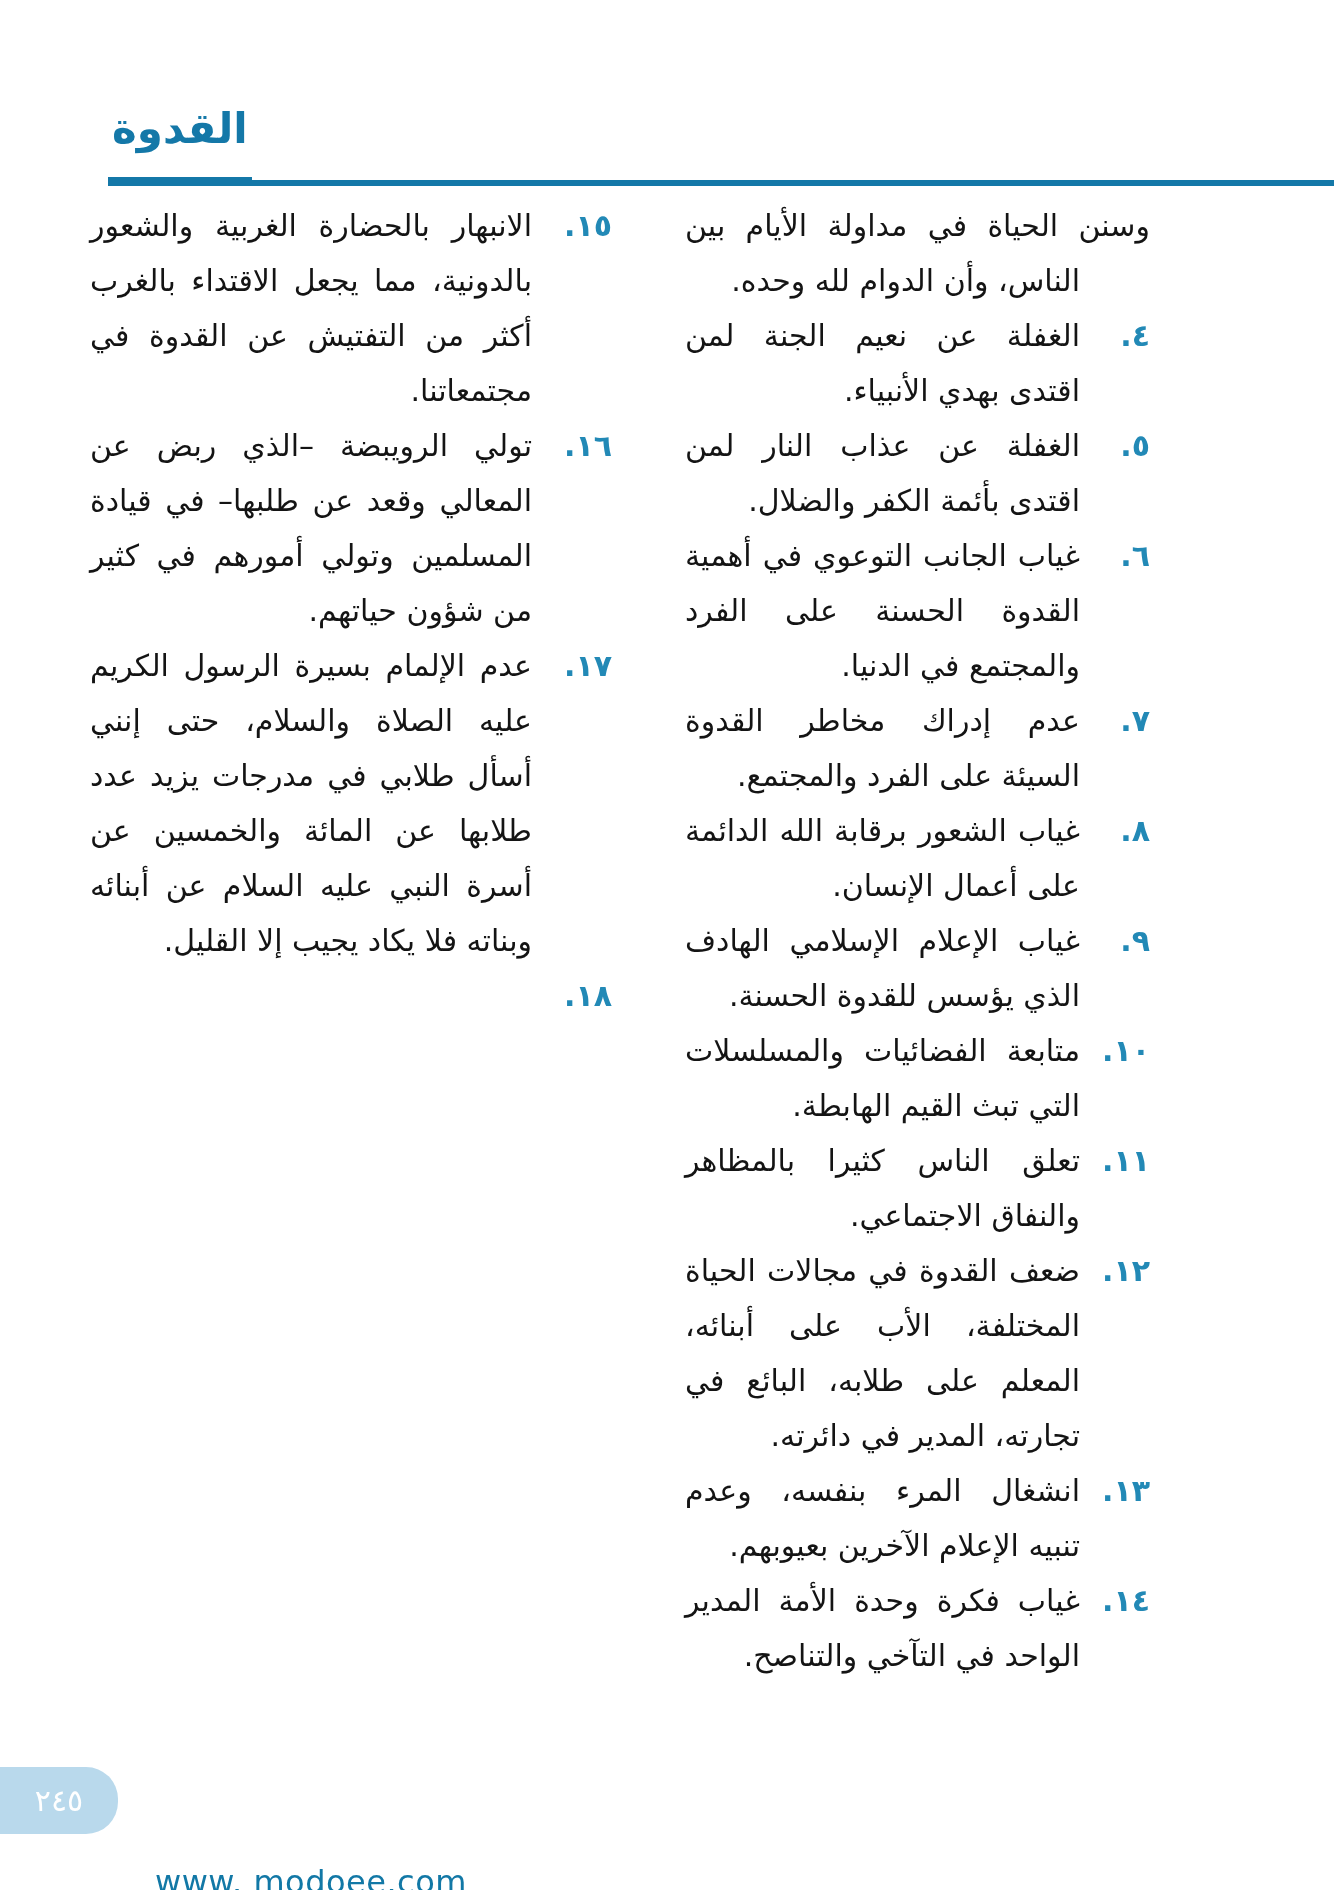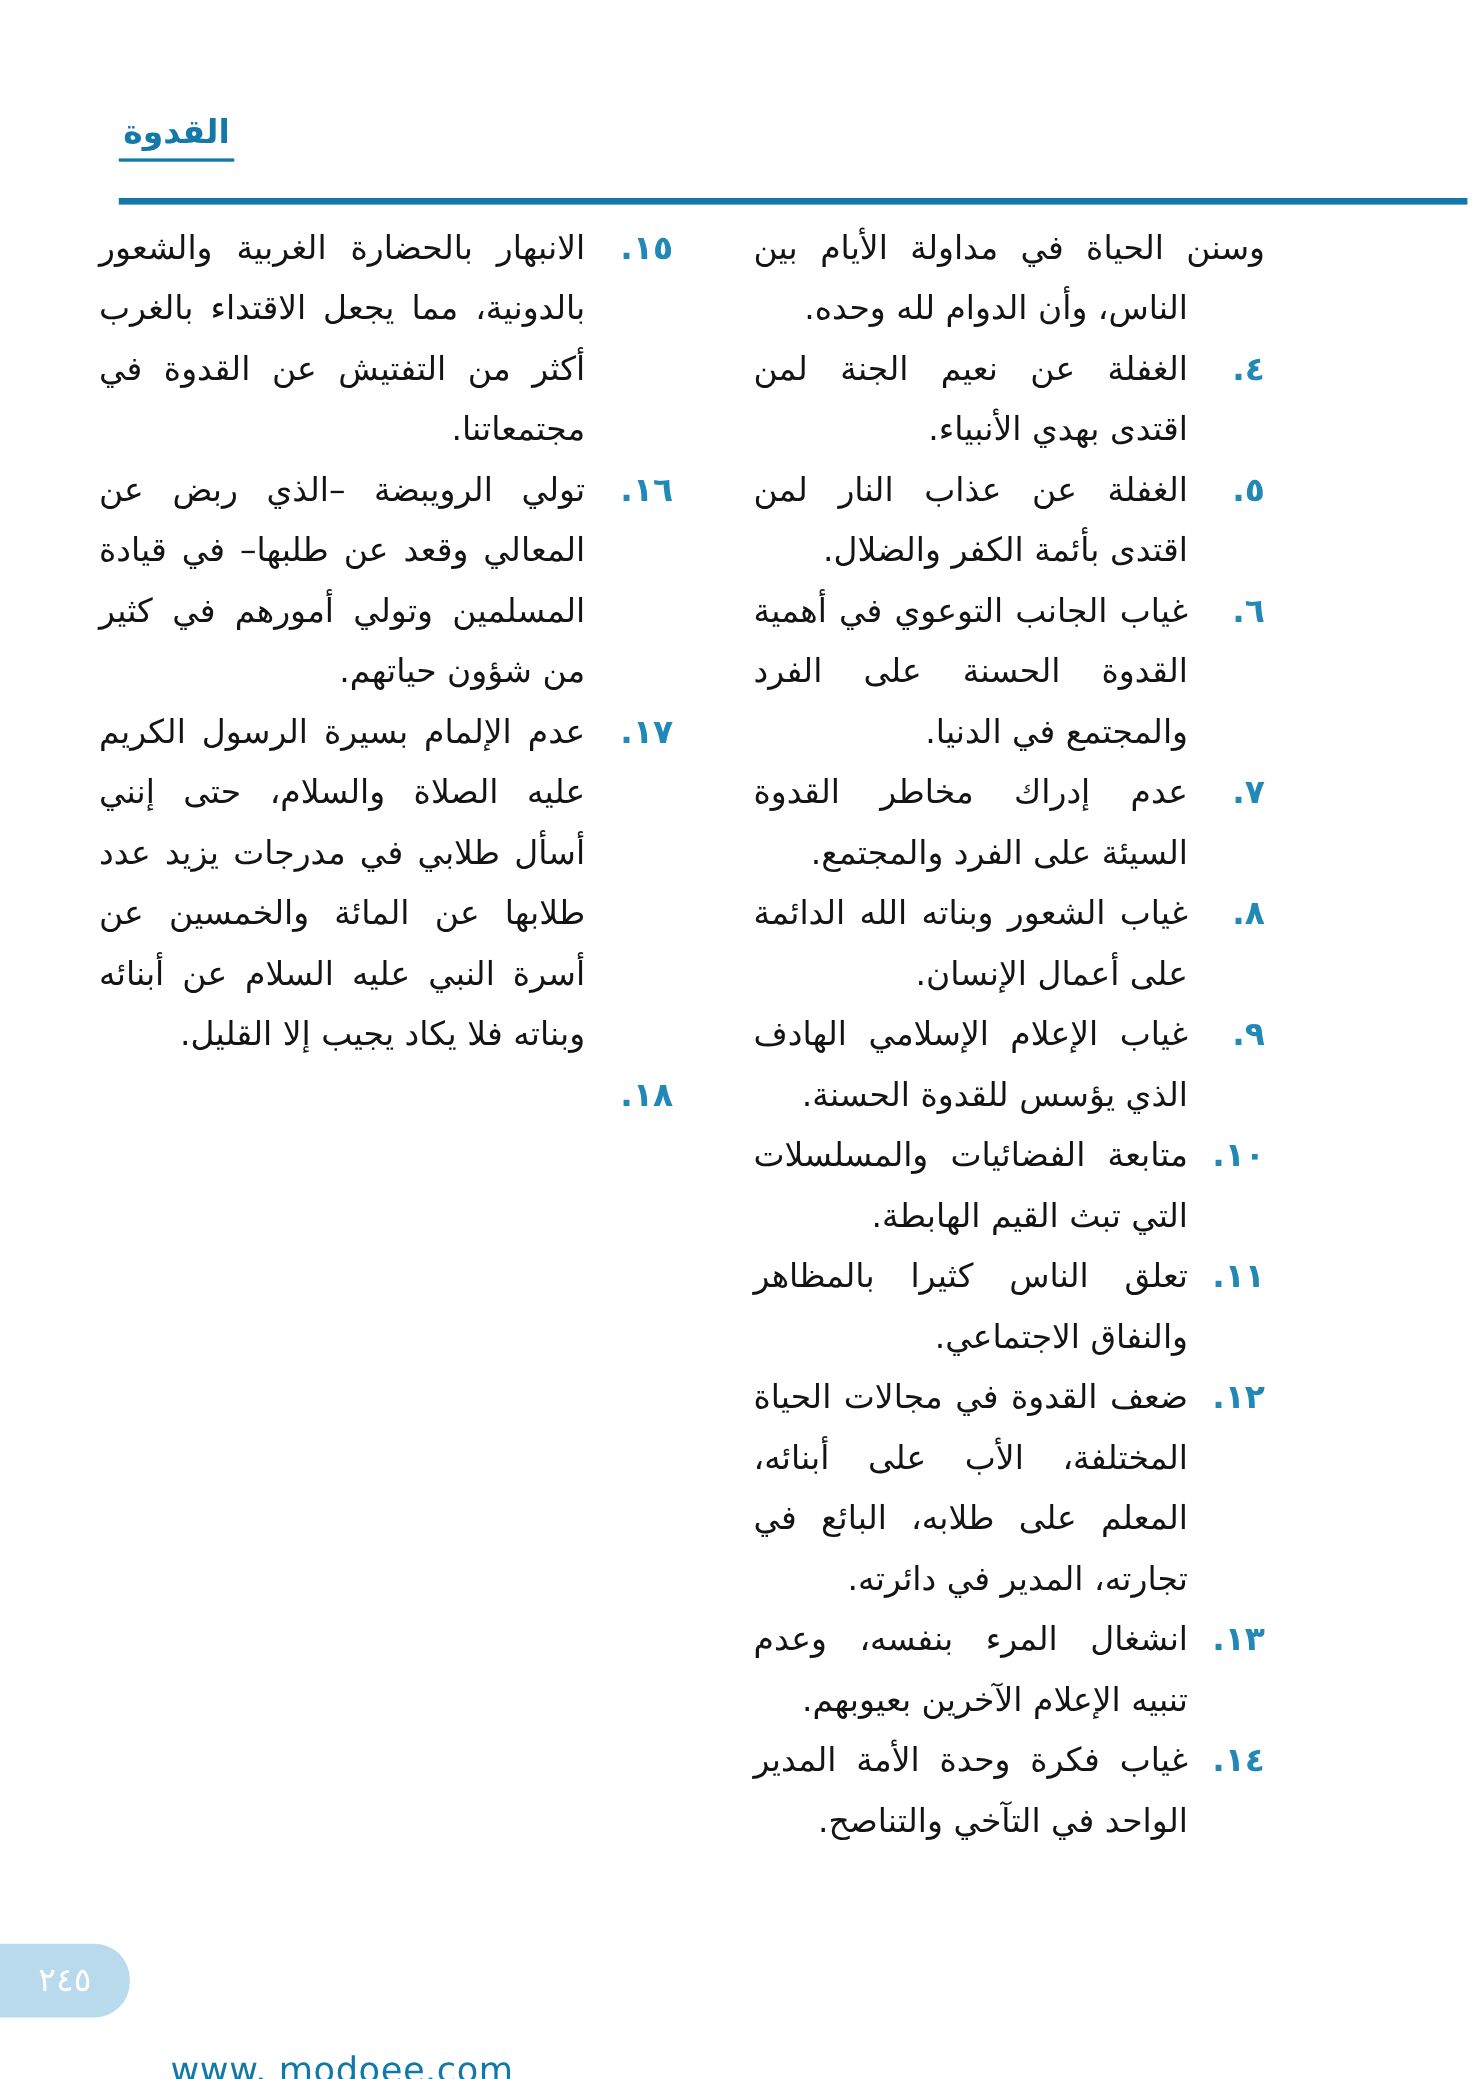--- a/index.html
+++ b/index.html
@@ -16,24 +16,24 @@
     width:1339px;height:1890px;
     margin:0 auto;
     background:#ffffff;
     font-family:"DejaVu Sans",sans-serif;
     color:var(--body-text);
     overflow:hidden;
   }
   
   .page-title{
     position:absolute;left:108px;top:100px;
-    font-size:30px;font-weight:700;line-height:1.4;
+    font-size:42px;font-weight:700;line-height:1.4;
     color:var(--accent);
     border-bottom:3px solid var(--accent);
-    padding:0 4px 2px 4px;
+    padding:0 4px 18px 4px;
   }
   .header-rule{
     position:absolute;left:108px;top:180px;
     width:1226px;height:6px;
     background:var(--accent);
   }
   
   .column{
     position:absolute;top:198px;
     direction:rtl;
@@ -98,21 +98,21 @@
     <p class="item">
       <span class="item-num">٦.</span>
       <span class="item-text">غياب الجانب التوعوي في أهمية القدوة الحسنة على الفرد والمجتمع في الدنيا.</span>
     </p>
     <p class="item">
       <span class="item-num">٧.</span>
       <span class="item-text">عدم إدراك مخاطر القدوة السيئة على الفرد والمجتمع.</span>
     </p>
     <p class="item">
       <span class="item-num">٨.</span>
-      <span class="item-text">غياب الشعور وبناته الله الدائمة على أعمال الإنسان.</span>
+      <span class="item-text">غياب الشعور برقابة الله الدائمة على أعمال الإنسان.</span>
     </p>
     <p class="item">
       <span class="item-num">٩.</span>
       <span class="item-text">غياب الإعلام الإسلامي الهادف الذي يؤسس للقدوة الحسنة.</span>
     </p>
     <p class="item">
       <span class="item-num">١٠.</span>
       <span class="item-text">متابعة الفضائيات والمسلسلات التي تبث القيم الهابطة.</span>
     </p>
     <p class="item">

